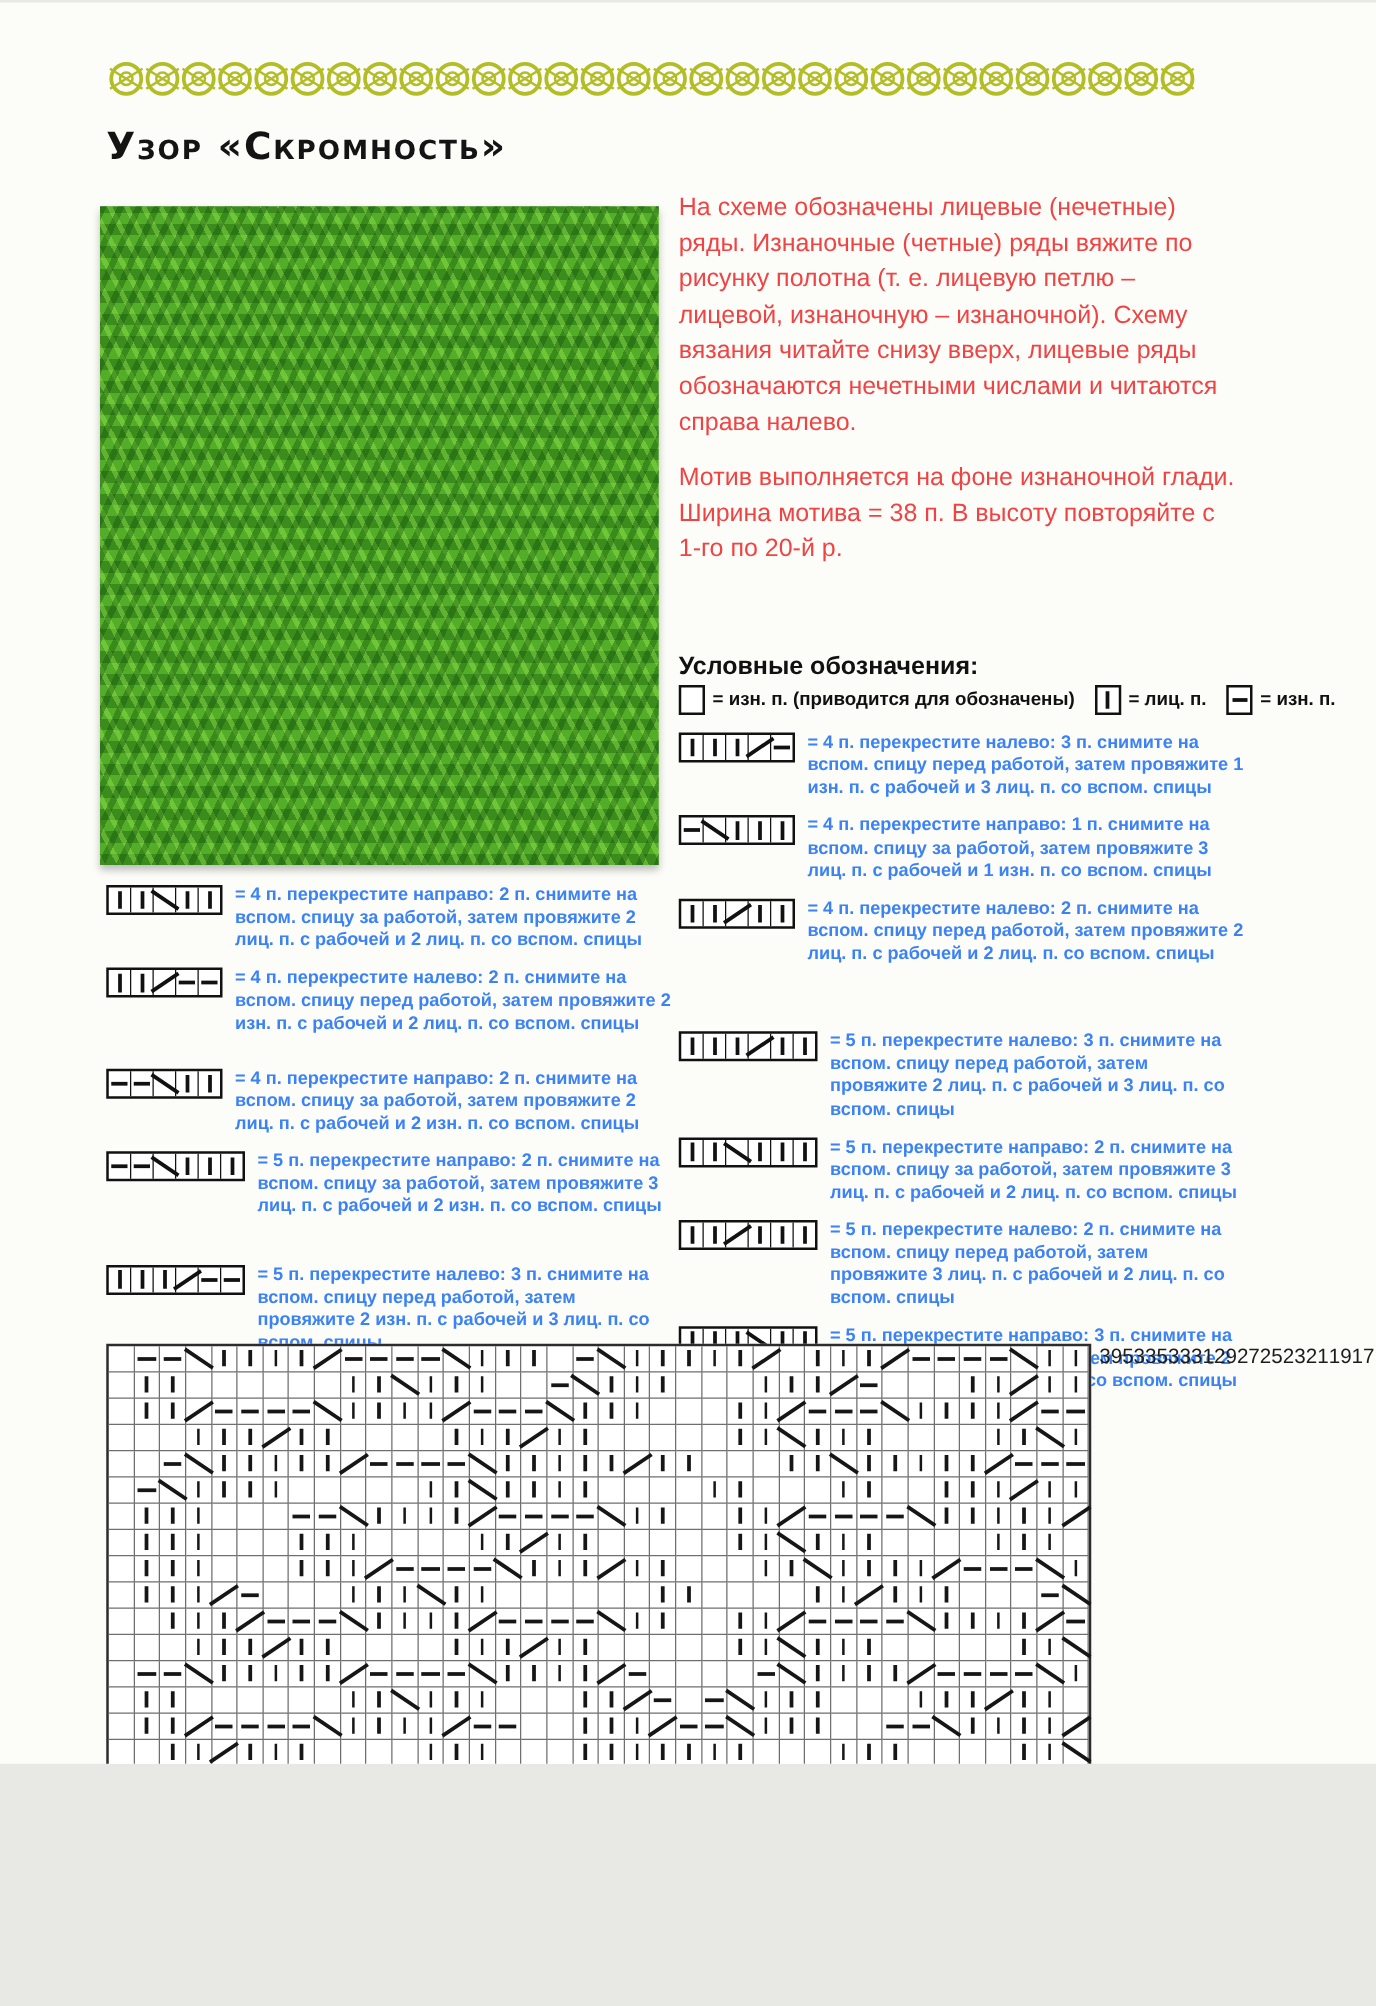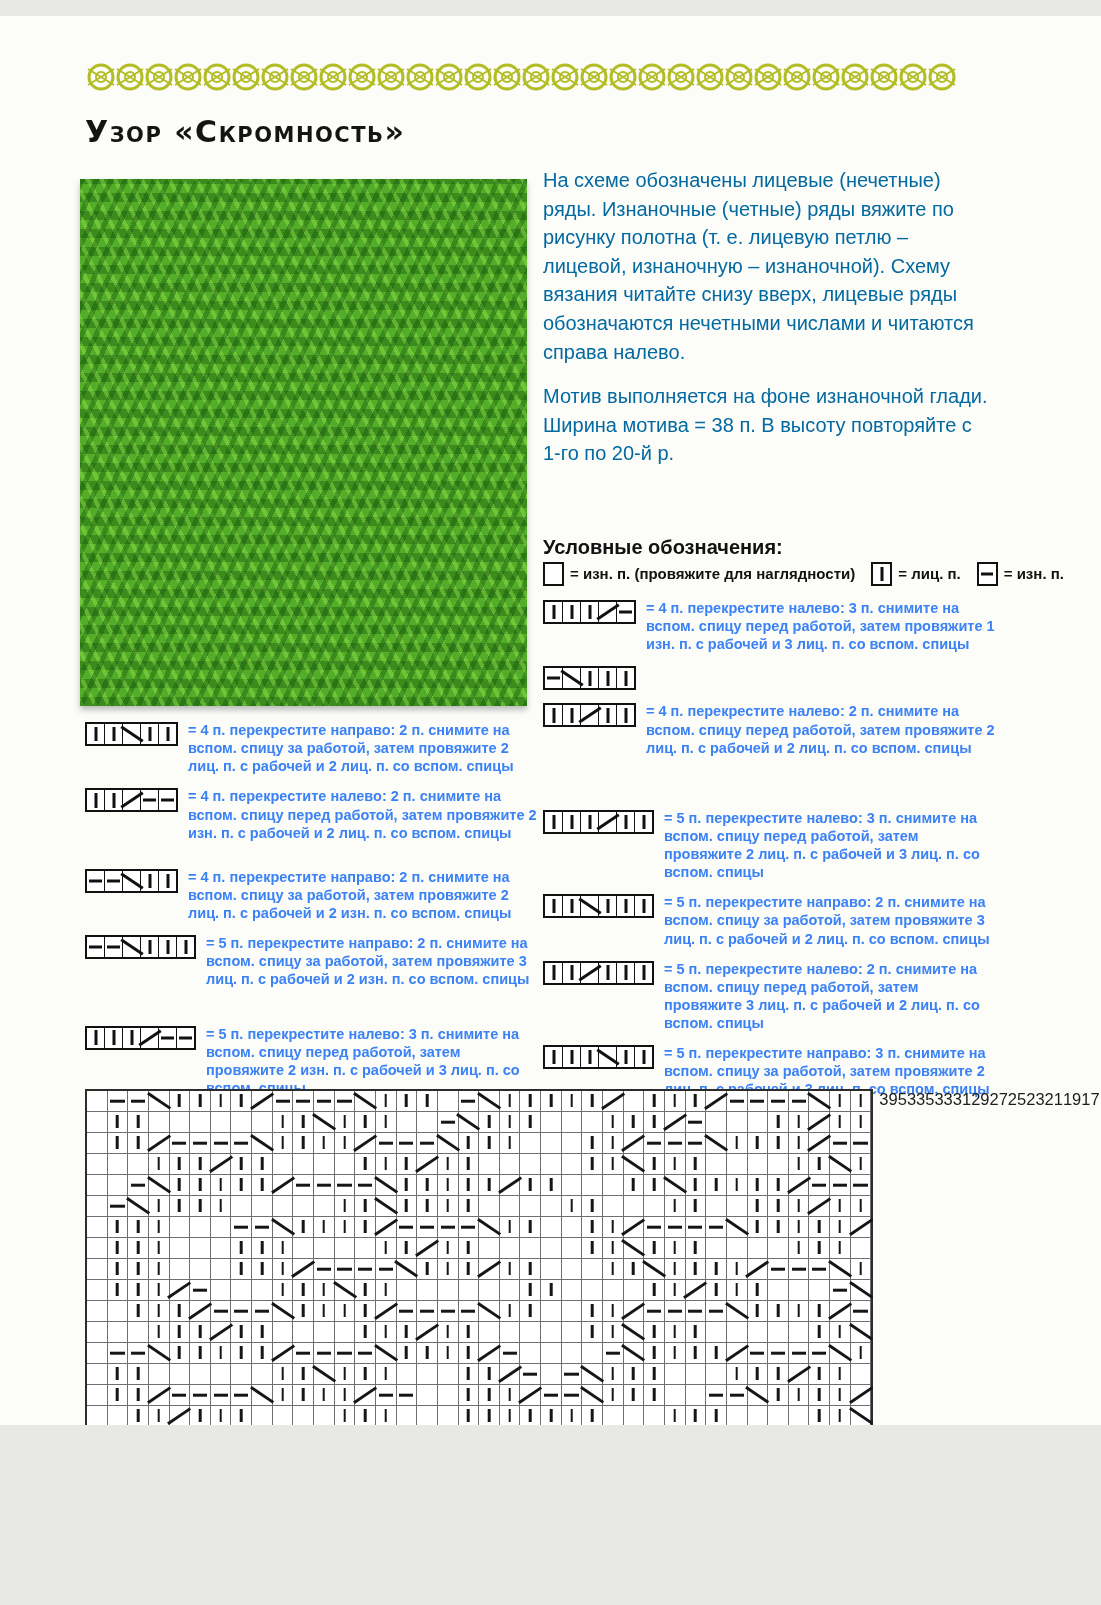--- a/index.html
+++ b/index.html
@@ -1,17 +1,17 @@
 <!DOCTYPE html>
 <html><head>
 <meta charset="utf-8">
 <style>
   html,body{margin:0;padding:0;background:#e8e8e4;}
   .page{
-    position:relative;width:1101px;height:1409px;margin:16px auto;
+    position:relative;width:1101px;height:1409px;margin:2px auto;
     background:#fcfcf9;overflow:hidden;
     font-family:"Liberation Sans",sans-serif;color:#3b3b3b;
   }
   
   .ornament{position:absolute;}
   
   .title{
     position:absolute;left:85px;top:98px;margin:0;
     font-family:"DejaVu Sans",sans-serif;font-weight:800;font-size:30px;
     color:#141414;letter-spacing:1.5px;font-variant:small-caps;
@@ -21,21 +21,21 @@
     position:absolute;left:80px;top:163px;width:447px;height:527px;
     background:
       repeating-linear-gradient(115deg, rgba(15,80,8,.38) 0 5px, rgba(0,0,0,0) 5px 13px),
       repeating-linear-gradient(62deg, rgba(150,230,80,.42) 0 4px, rgba(0,0,0,0) 4px 12px),
       repeating-linear-gradient(0deg, #3c8c1d 0 9px, #54ad28 9px 18px);
     box-shadow:0 4px 6px rgba(0,0,0,.25);
   }
   
   .intro{position:absolute;left:543px;top:150px;width:452px;}
   .intro p{
-    margin:0 0 16px 0;font-size:20px;line-height:1.43;color:#0369a1;
+    margin:0 0 16px 0;font-size:20px;line-height:1.43;color:#ef4444;
     font-family:"Liberation Sans",sans-serif;
   }
   
   .legend-head{
     position:absolute;left:543px;top:520px;margin:0;
     font-size:20px;font-weight:bold;color:#111;text-align:right;
   }
   .legend-base{
     position:absolute;left:543px;top:545px;width:452px;
     display:flex;align-items:center;gap:16px;font-weight:bold;font-size:15px;color:#111;
@@ -186,21 +186,21 @@
     <p>Мотив выполняется на фоне изнаночной глади. Ширина мотива = 38 п. В высоту повторяйте с 1-го по 20-й р.</p>
   </div>
 
   <h2 class="legend-head">Условные обозначения:</h2>
 
   <div class="legend-base">
     <span class="b">
       <span class="sym">
           <span class="cell"></span>
         </span>
-      <span>= изн. п. (провяжите для наглядности)</span>
+      <span>= изн. п. (приводится для обозначены)</span>
     </span>
     <span class="b">
       <span class="sym">
           <span class="cell">
             <span class="bar bI"></span>
           </span>
         </span>
       <span>= лиц. п.</span>
     </span>
     <span class="b">
@@ -245,20 +245,21 @@
           <span class="cell">
             <span class="bar bI"></span>
           </span>
           <span class="cell">
             <span class="bar bI"></span>
           </span>
           <span class="cell">
             <span class="bar bI"></span>
           </span>
         </span>
+      <span class="desc">= 4 п. перекрестите направо: 1 п. снимите на вспом. спицу за работой, затем провяжите 3 лиц. п. с рабочей и 1 изн. п. со вспом. спицы</span>
     </div>
     <div class="li">
       <span class="sym">
           <span class="cell">
             <span class="bar bI"></span>
           </span>
           <span class="cell">
             <span class="bar bI"></span>
           </span>
           <span class="cell">

